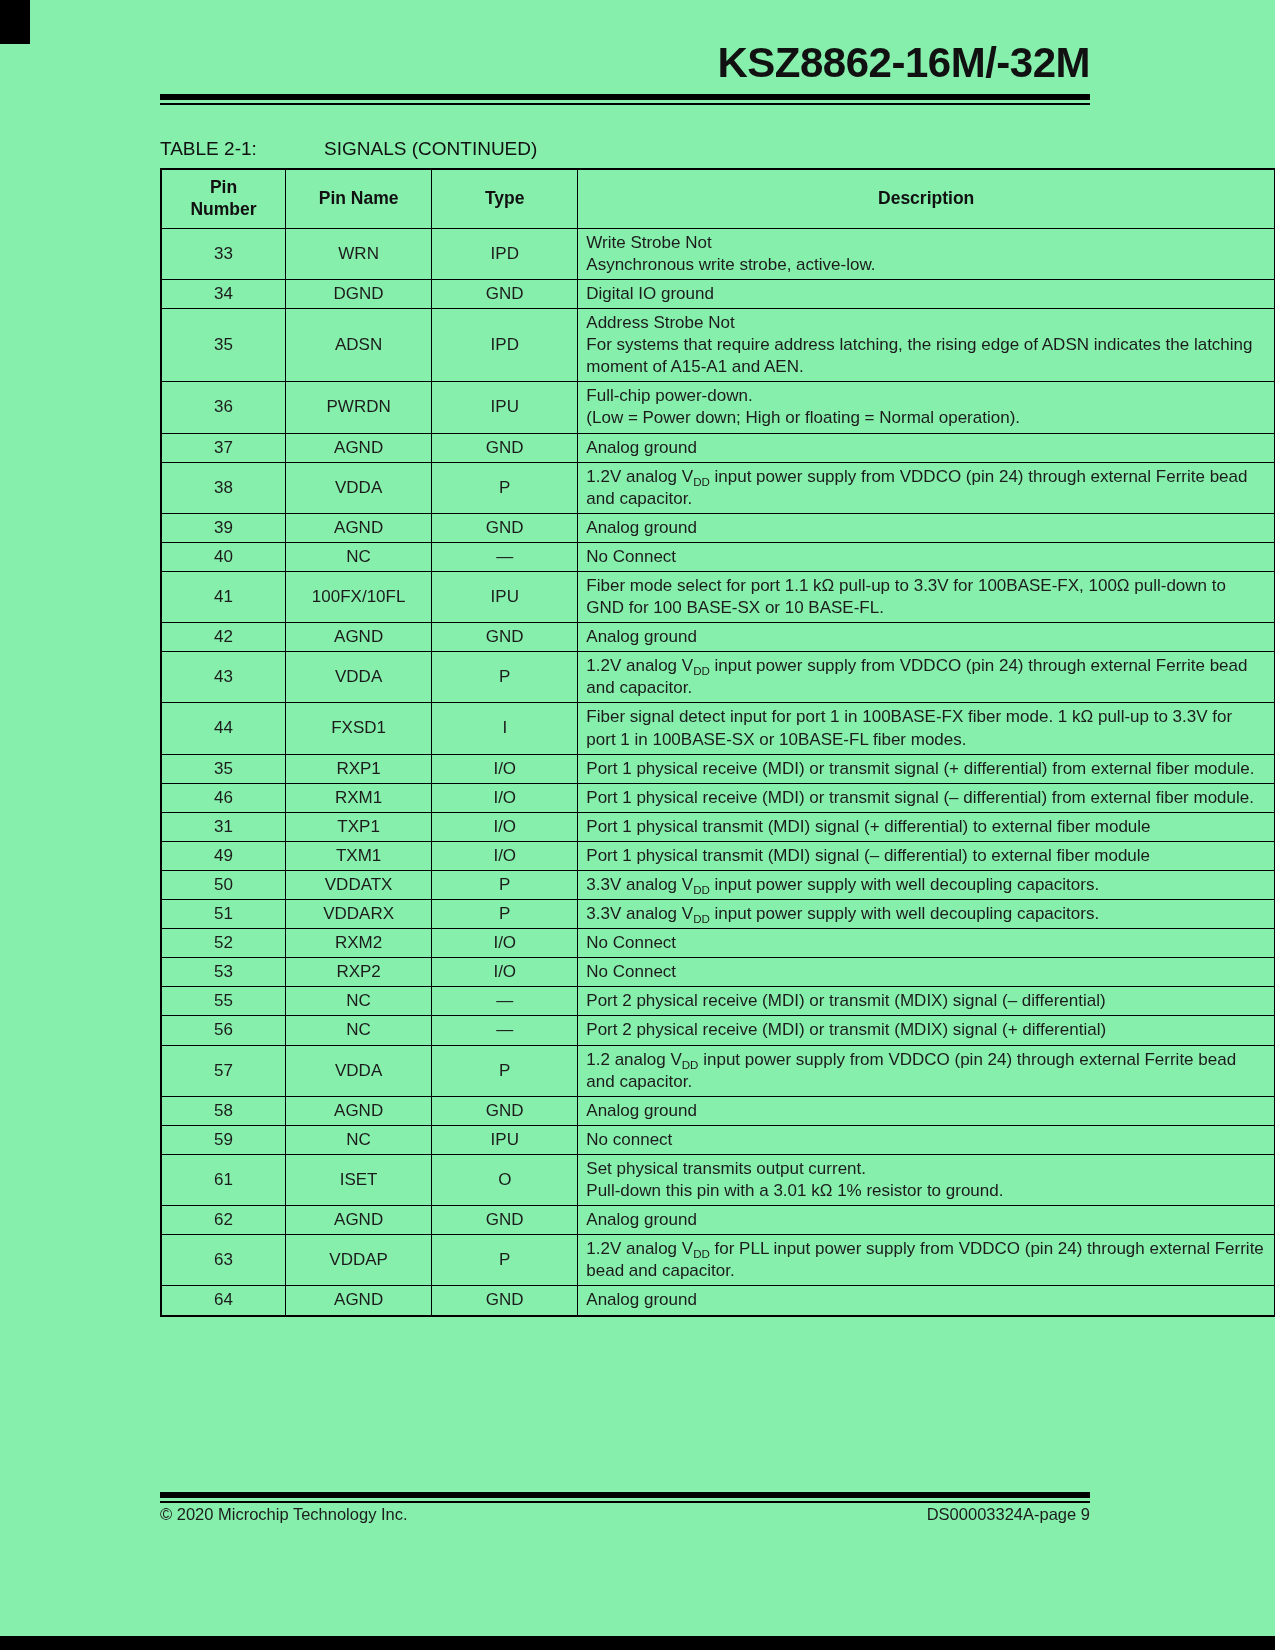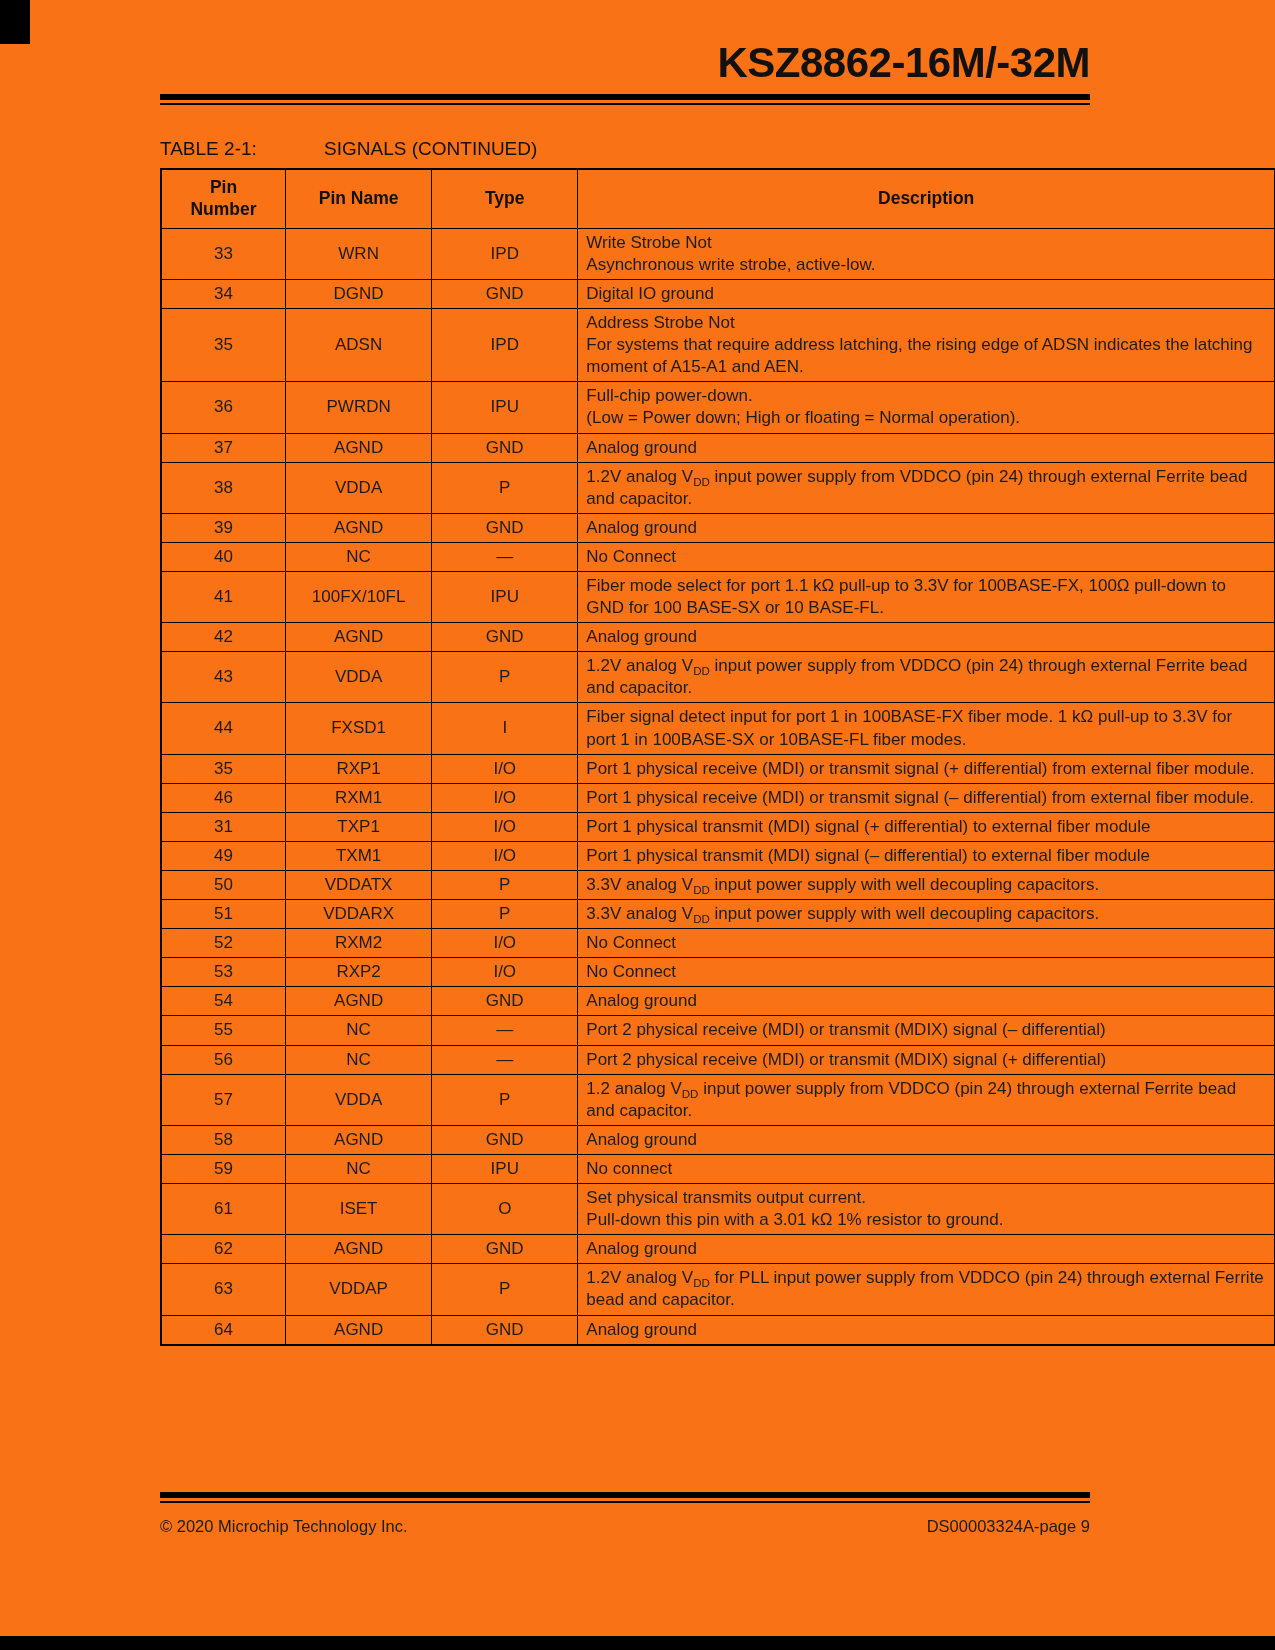--- a/index.html
+++ b/index.html
@@ -2,21 +2,21 @@
 <html><head>
 <meta charset="utf-8">
 <style>
   * { margin: 0; padding: 0; box-sizing: border-box; }
   html, body { background: #e8e8e8; }
   .page {
     position: relative;
     width: 1275px;
     height: 1650px;
     margin: 0 auto;
-    background: #f97316;
+    background: #86efac;
     font-family: "Liberation Sans", sans-serif;
     color: #1c1c1c;
     overflow: hidden;
   }
   .corner-mark {
     position: absolute;
     left: 0; top: 0;
     width: 30px; height: 44px;
     background: #000;
   }
@@ -80,21 +80,21 @@
   td.c-desc { text-align: left; padding-left: 9px; padding-right: 6px; }
   sub { font-size: 68%; line-height: 0; }
   .doc-footer {
     position: absolute;
     left: 160px; top: 1492px;
     width: 930px;
   }
   .footer-text {
     display: flex;
     justify-content: space-between;
-    margin-top: 14px;
+    margin-top: 2px;
     font-size: 16.5px;
     color: #1c1c1c;
   }
 </style>
 </head>
 <body>
 
 <div class="page">
 
   <div class="corner-mark"></div>
@@ -241,26 +241,20 @@
           <td class="c-center">I/O</td>
           <td class="c-desc">No Connect</td>
         </tr>
         <tr>
           <td class="c-center">53</td>
           <td class="c-center">RXP2</td>
           <td class="c-center">I/O</td>
           <td class="c-desc">No Connect</td>
         </tr>
         <tr>
-          <td class="c-center">54</td>
-          <td class="c-center">AGND</td>
-          <td class="c-center">GND</td>
-          <td class="c-desc">Analog ground</td>
-        </tr>
-        <tr>
           <td class="c-center">55</td>
           <td class="c-center">NC</td>
           <td class="c-center">—</td>
           <td class="c-desc">Port 2 physical receive (MDI) or transmit (MDIX) signal (– differential)</td>
         </tr>
         <tr>
           <td class="c-center">56</td>
           <td class="c-center">NC</td>
           <td class="c-center">—</td>
           <td class="c-desc">Port 2 physical receive (MDI) or transmit (MDIX) signal (+ differential)</td>

